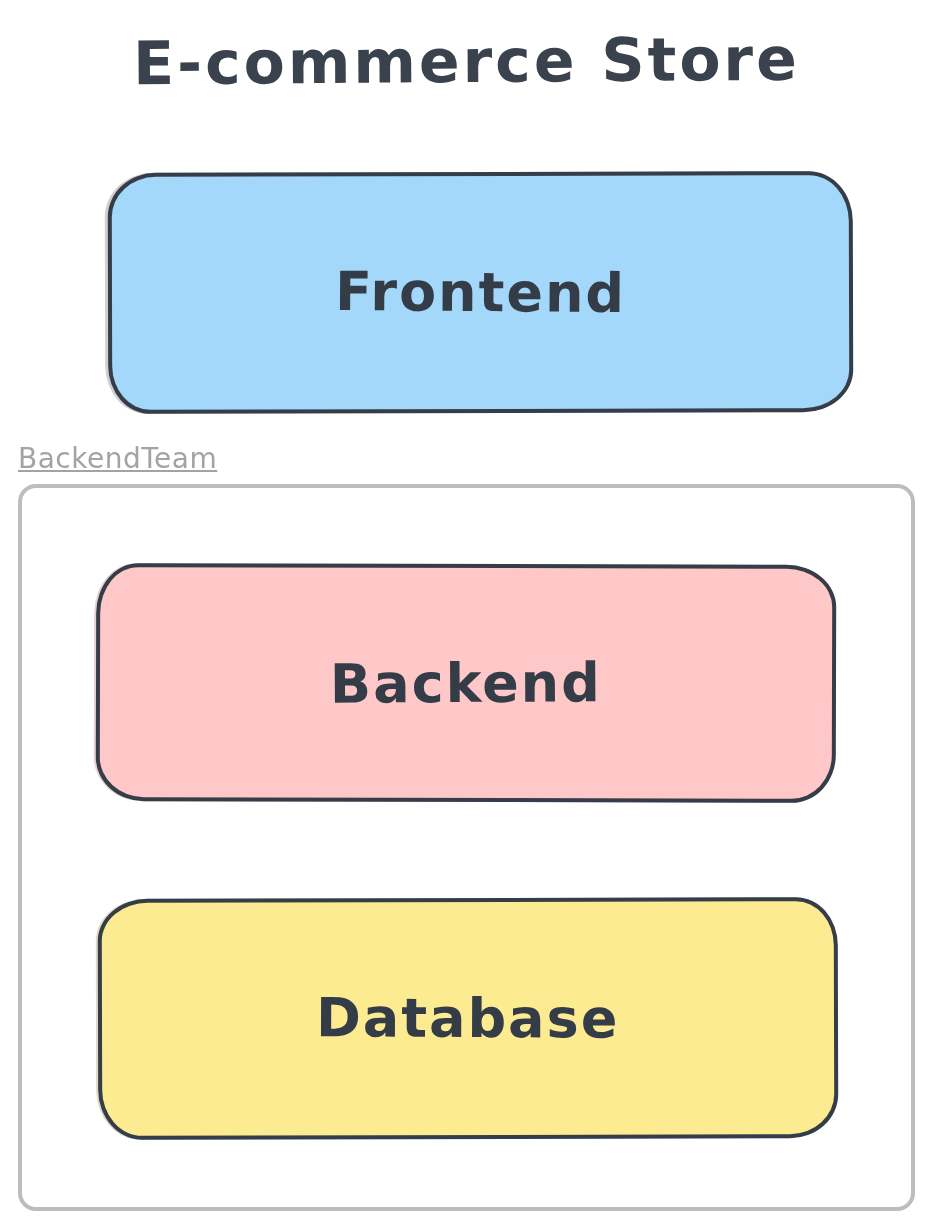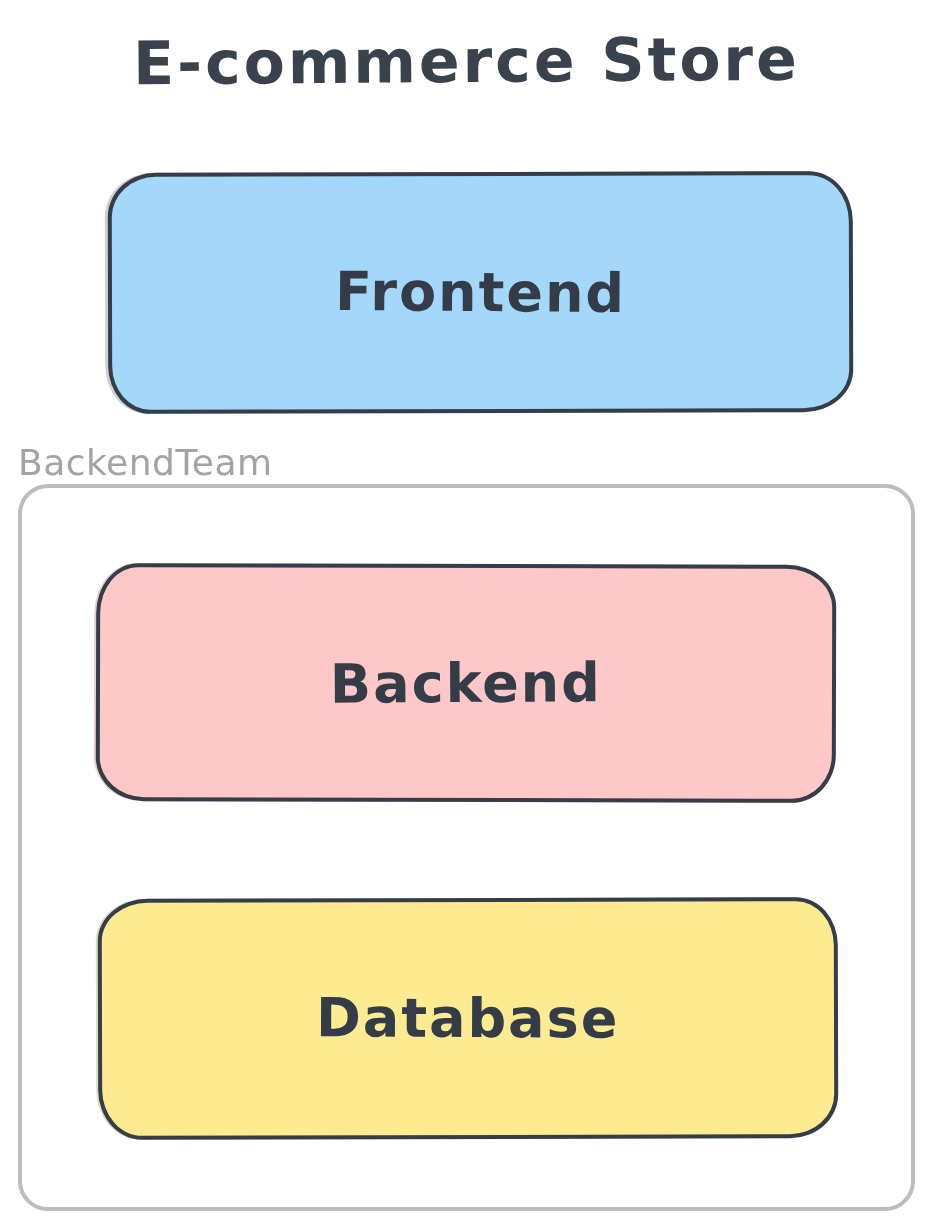--- a/index.html
+++ b/index.html
@@ -49,33 +49,34 @@
     background: #a4d8fb;
     border-radius: 48px 44px 50px 42px / 44px 50px 42px 48px;
     box-shadow: -3px 0 0 0 rgba(120,120,120,0.35);
     transform: rotate(-0.15deg);
   }
   .node-frontend .node-label { transform: rotate(0.5deg); }
   .cluster-label {
     position: absolute;
     left: 18px;
     top: 442px;
-    font-size: 36px;
+    font-size: 28px;
     color: #a3a3a3;
     letter-spacing: 0.5px;
+    text-decoration: underline;
   }
   .cluster {
     position: absolute;
     left: 18px;
     top: 484px;
     width: 897px;
     height: 727px;
     background: #ffffff;
     border: 4px solid #bdbdbd;
-    border-radius: 30px;
+    border-radius: 18px;
     box-sizing: border-box;
   }
   .node-backend {
     left: 74px;
     top: 76px;
     width: 740px;
     height: 238px;
     background: #ffc8c8;
     border-radius: 42px 50px 44px 48px / 50px 42px 48px 44px;
     box-shadow: -2px 0 0 0 rgba(200,150,150,0.45);

